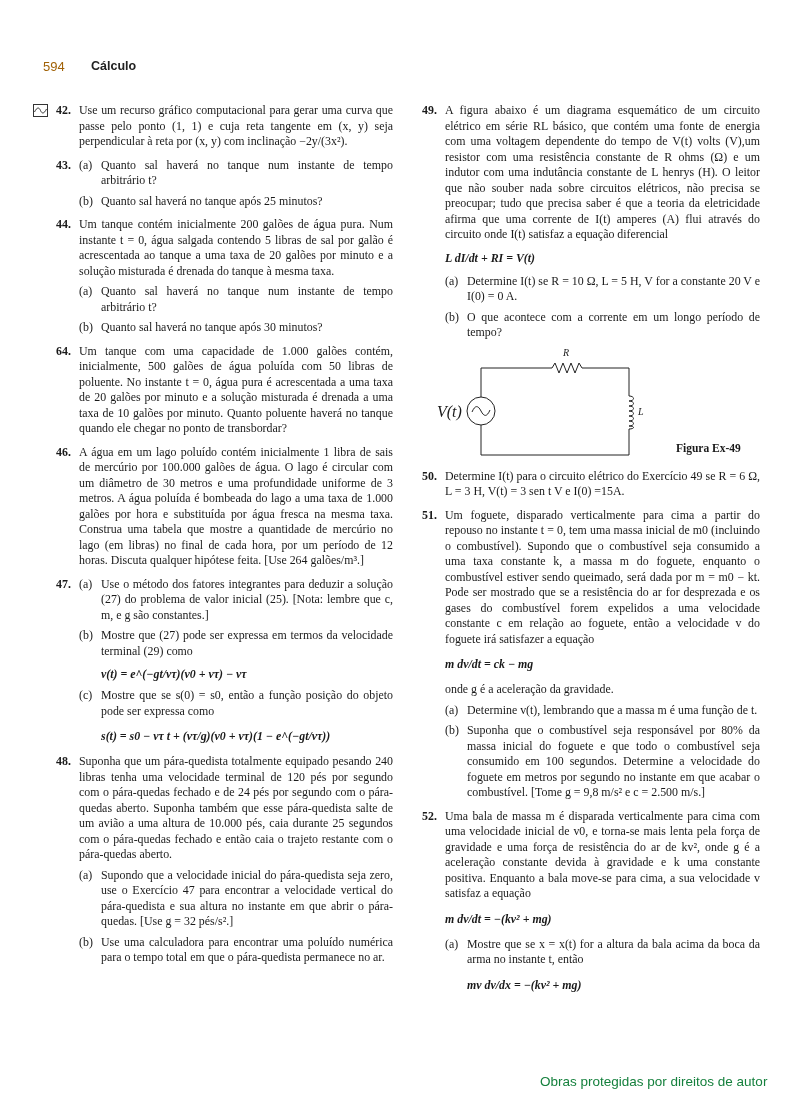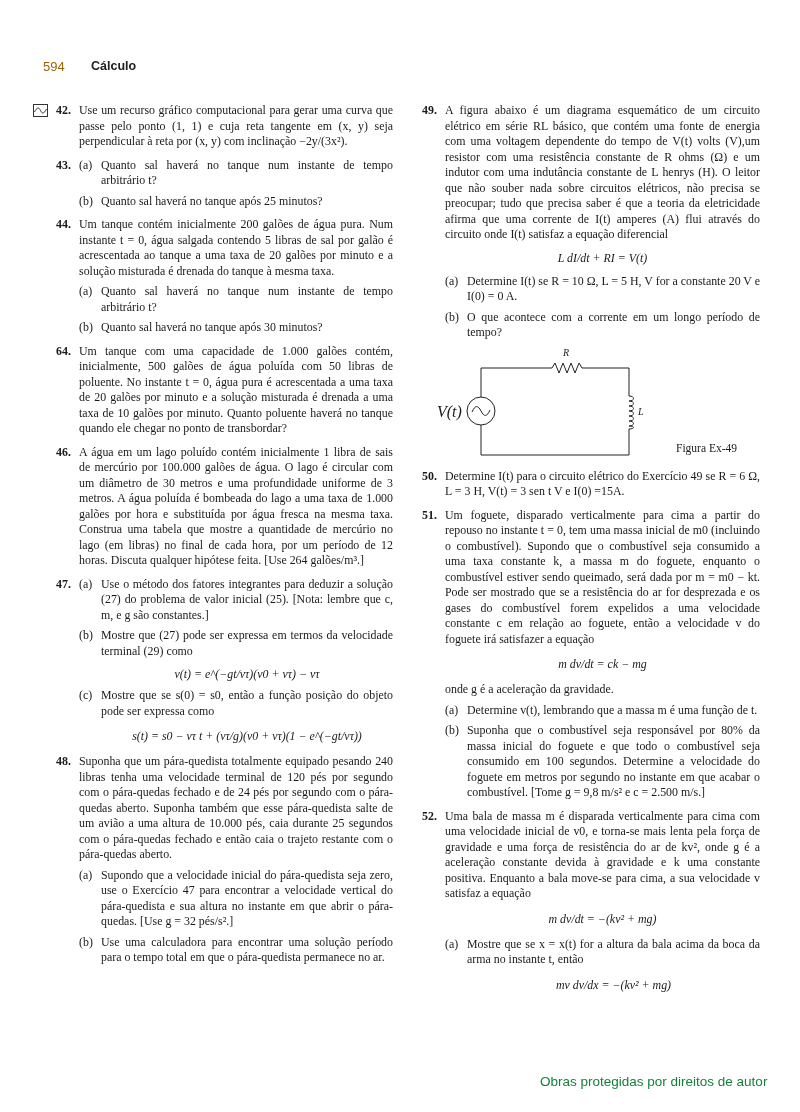--- a/index.html
+++ b/index.html
@@ -8,25 +8,25 @@
   .hdr-num { position:absolute; left:43px; top:59px; font-family:"Liberation Sans", sans-serif; font-size:13px; color:#a16207; }
   .hdr-title { position:absolute; left:91px; top:59px; font-family:"Liberation Sans", sans-serif; font-size:12.5px; font-weight:bold; color:#222; }
   .col { position:absolute; font-size:11.9px; line-height:15.5px; text-align:justify; }
   .col.left { left:56px; top:103px; width:337px; }
   .col.right { left:422px; top:103px; width:338px; }
   .ex { position:relative; padding-left:23px; margin-bottom:8px; }
   .ex .num { position:absolute; left:0; top:0; font-weight:bold; }
   .ex p { margin:0; }
   .part { position:relative; padding-left:22px; margin-top:5px; }
   .part .lbl { position:absolute; left:0; top:0; }
-  .eq { text-align:center; font-style:italic; margin:6px 0 6px 0; line-height:15px; }
+  .eq { font-style:italic; margin:6px 0 6px 0; line-height:15px;font-weight:bold; }
   .graphic-mark { position:absolute; left:-23px; top:1px; }
   .watermark { position:absolute; left:540px; top:1074px; font-family:"Liberation Sans", sans-serif; font-size:13.5px; color:#15803d; }
   .circuit { position:relative; height:110px; margin:10px 0 0 0; }
-  .fig-caption { position:absolute; left:231px; top:90px; font-weight:normal; font-size:11.5px; white-space:nowrap; }
+  .fig-caption { position:absolute; left:231px; top:90px; font-weight:bold; font-size:11.5px; white-space:nowrap; }
 </style>
 </head>
 <body>
 
 <div>
   <span class="hdr-num">594</span>
   <span class="hdr-title">Cálculo</span>
 </div>
 
 <div class="col left">
@@ -99,21 +99,21 @@
 
   <div class="ex">
     <span class="num">48.</span>
     <p>Suponha que um pára-quedista totalmente equipado pesando 240 libras tenha uma velocidade terminal de 120 pés por segundo com o pára-quedas fechado e de 24 pés por segundo com o pára-quedas aberto. Suponha também que esse pára-quedista salte de um avião a uma altura de 10.000 pés, caia durante 25 segundos com o pára-quedas fechado e então caia o trajeto restante com o pára-quedas aberto.</p>
     <div class="part">
       <span class="lbl">(a)</span>
       <span>Supondo que a velocidade inicial do pára-quedista seja zero, use o Exercício 47 para encontrar a velocidade vertical do pára-quedista e sua altura no instante em que abrir o pára-quedas. [Use g = 32 pés/s².]</span>
     </div>
     <div class="part">
       <span class="lbl">(b)</span>
-      <span>Use uma calculadora para encontrar uma solução período para o tempo total em que o pára-quedista permanece no ar.</span>
+      <span>Use uma calculadora para encontrar uma poluído numérica para o tempo total em que o pára-quedista permanece no ar.</span>
     </div>
   </div>
 </div>
 
 <div class="col right">
 
   <div class="ex">
     <span class="num">49.</span>
     <p>A figura abaixo é um diagrama esquemático de um circuito elétrico em série RL básico, que contém uma fonte de energia com uma voltagem dependente do tempo de V(t) volts (V),um resistor com uma resistência constante de R ohms (Ω) e um indutor com uma indutância constante de L henrys (H). O leitor que não souber nada sobre circuitos elétricos, não precisa se preocupar; tudo que precisa saber é que a teoria da eletricidade afirma que uma corrente de I(t) amperes (A) flui através do circuito onde I(t) satisfaz a equação diferencial</p>
     <div class="eq" style="margin:8px 0 8px 0;">

